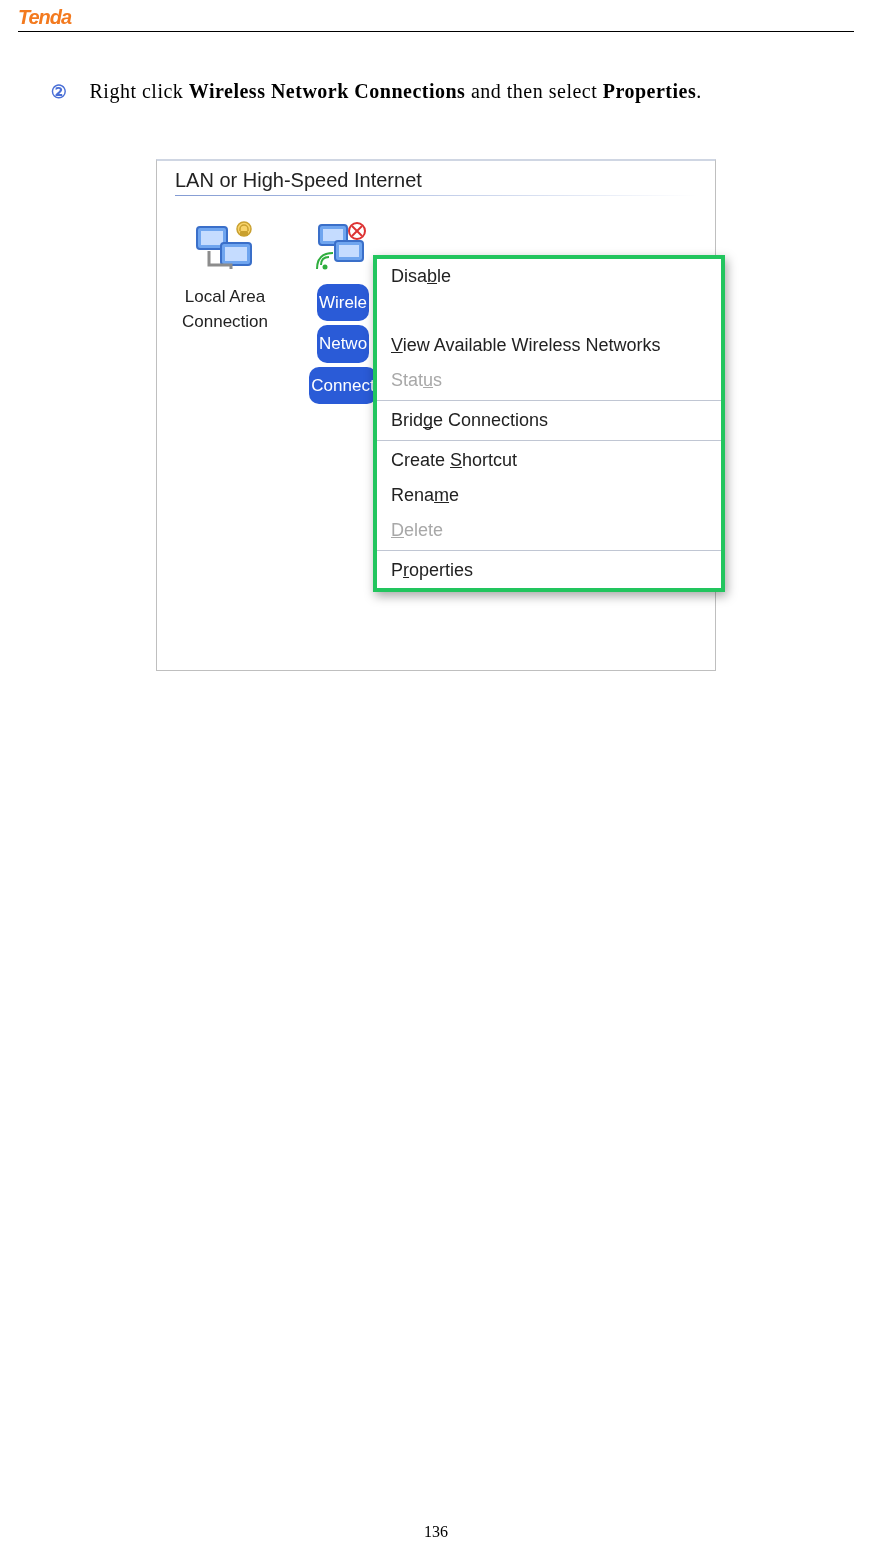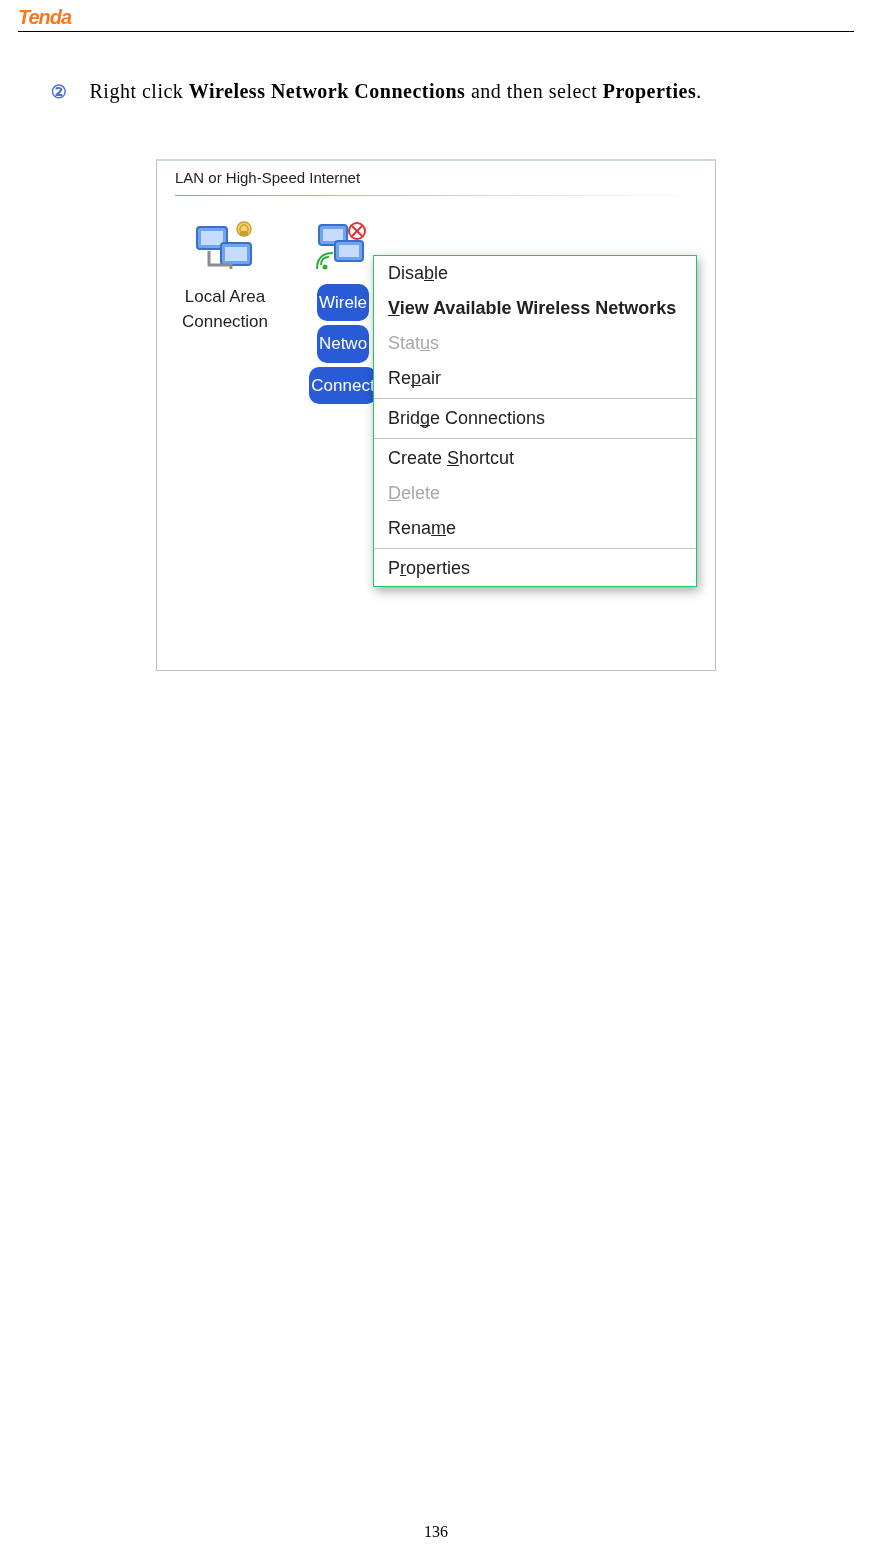--- a/index.html
+++ b/index.html
@@ -57,21 +57,21 @@
     background: #fff;
     border-left: 1px solid #bfbfbf;
     border-right: 1px solid #bfbfbf;
     border-top: 2px solid #cfd6e3;
     border-bottom: 1px solid #bfbfbf;
   }
   .group-header {
     position: absolute;
     left: 18px; top: 8px; right: 18px;
     font-family: "Segoe UI", Arial, sans-serif;
-    font-size: 15px;
+    font-size: 20px;
     color: #222;
   }
   .group-line {
     position: absolute;
     left: 18px; right: 18px; top: 34px;
     height: 1px;
     background: linear-gradient(to right, rgba(100,130,200,0.8), rgba(100,130,200,0));
   }
 
   .icon-block {
@@ -93,33 +93,33 @@
     border-radius: 10px;
   }
 
   .lac-svg { width: 68px; height: 58px; }
   .wnc-svg { width: 56px; height: 56px; }
 
   .context-menu {
     position: absolute;
     left: 216px;
     top: 94px;
-    width: 324px;
+    width: 352px;
     background: #fff;
-    border: 1px solid #22c55e;
+    border: 4px solid #22c55e;
     box-shadow: 2px 4px 10px rgba(0,0,0,0.35);
     font-family: "Segoe UI", Tahoma, sans-serif;
     font-size: 18px;
   }
   .menu-item {
     padding: 7px 14px;
     white-space: nowrap;
     color: #222;
   }
-  .menu-item.bold { font-weight: bold; }
+  .menu-item.bold { font-weight: normal; margin-top: 34px; }
   .menu-item.disabled { color: #a8a8a8; }
   .menu-sep {
     border-top: 1px solid #c0c6d3;
     margin: 2px 0;
   }
   .ul { text-decoration: underline; text-decoration-skip-ink: none; }
 
   .page-num {
     position: absolute;
     bottom: 17px;
@@ -183,37 +183,34 @@
     <div class="context-menu">
       <div class="menu-item">
         <span>Disa</span><span class="ul">b</span><span>le</span>
       </div>
       <div class="menu-item bold">
         <span class="ul">V</span><span>iew Available Wireless Networks</span>
       </div>
       <div class="menu-item disabled">
         <span>Stat</span><span class="ul">u</span><span>s</span>
       </div>
-      <div class="menu-item">
-        <span>Re</span><span class="ul">p</span><span>air</span>
-      </div>
       <div class="menu-sep"></div>
       <div class="menu-item">
         <span>Brid</span><span class="ul">g</span><span>e Connections</span>
       </div>
       <div class="menu-sep"></div>
       <div class="menu-item">
         <span>Create </span><span class="ul">S</span><span>hortcut</span>
+      </div>
+      <div class="menu-item">
+        <span>Rena</span><span class="ul">m</span><span>e</span>
       </div>
       <div class="menu-item disabled">
         <span class="ul">D</span><span>elete</span>
       </div>
-      <div class="menu-item">
-        <span>Rena</span><span class="ul">m</span><span>e</span>
-      </div>
       <div class="menu-sep"></div>
       <div class="menu-item">
         <span>P</span><span class="ul">r</span><span>operties</span>
       </div>
     </div>
 
   </div>
 </div>
 
 <div class="page-num">136</div>

